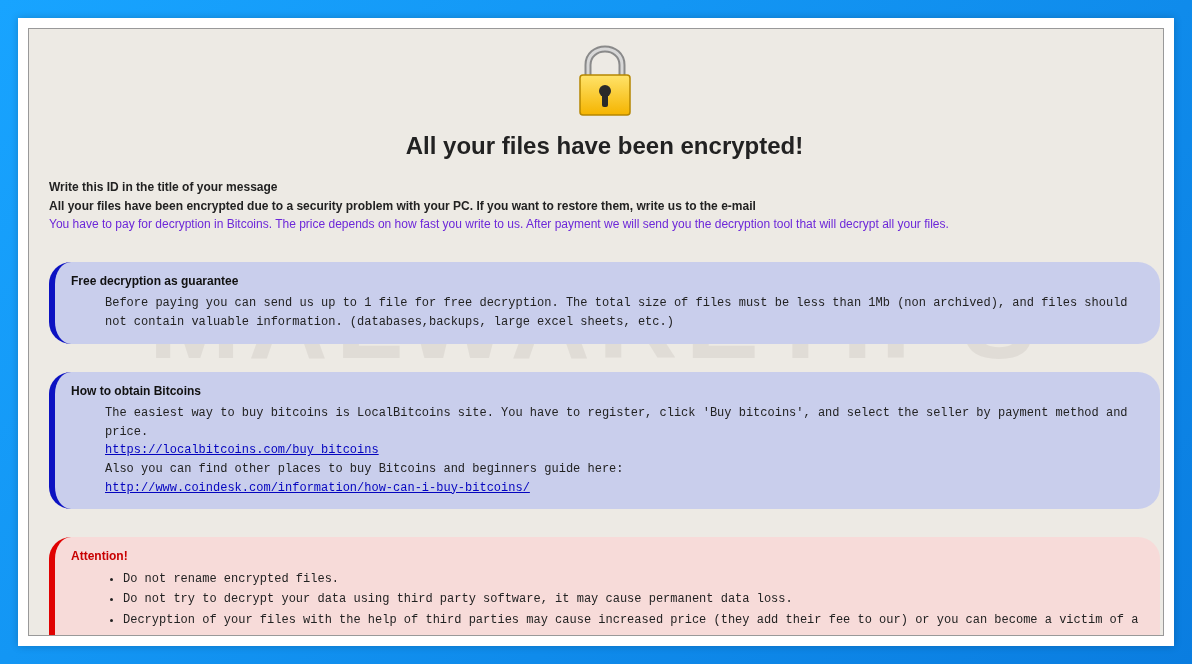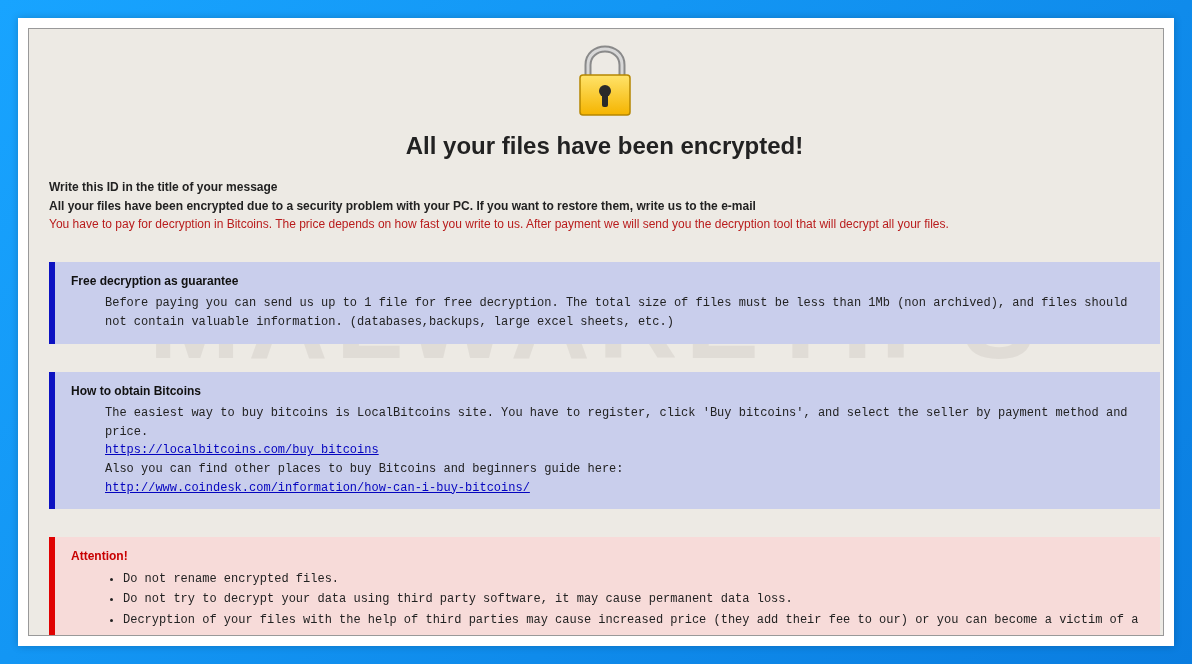--- a/index.html
+++ b/index.html
@@ -74,27 +74,28 @@
   .intro {
     line-height: 1.55;
     margin-bottom: 14px;
   }
   .intro .bold {
     font-weight: 700;
     display: block;
   }
   .intro .plain {
     display: block;
-    color: #b91c1c;
+    color: #6d28d9;
   }
   .box {
     border-left: 6px solid;
     margin: 28px 0;
     padding: 10px 16px 12px 16px;
     line-height: 1.55;
+    border-radius: 22px;
   }
   .box.blue {
     border-color: #0c12c2;
     background: #c9ceec;
   }
   .box.red {
     border-color: #e00202;
     background: #f7dbd9;
   }
   .box .heading {

